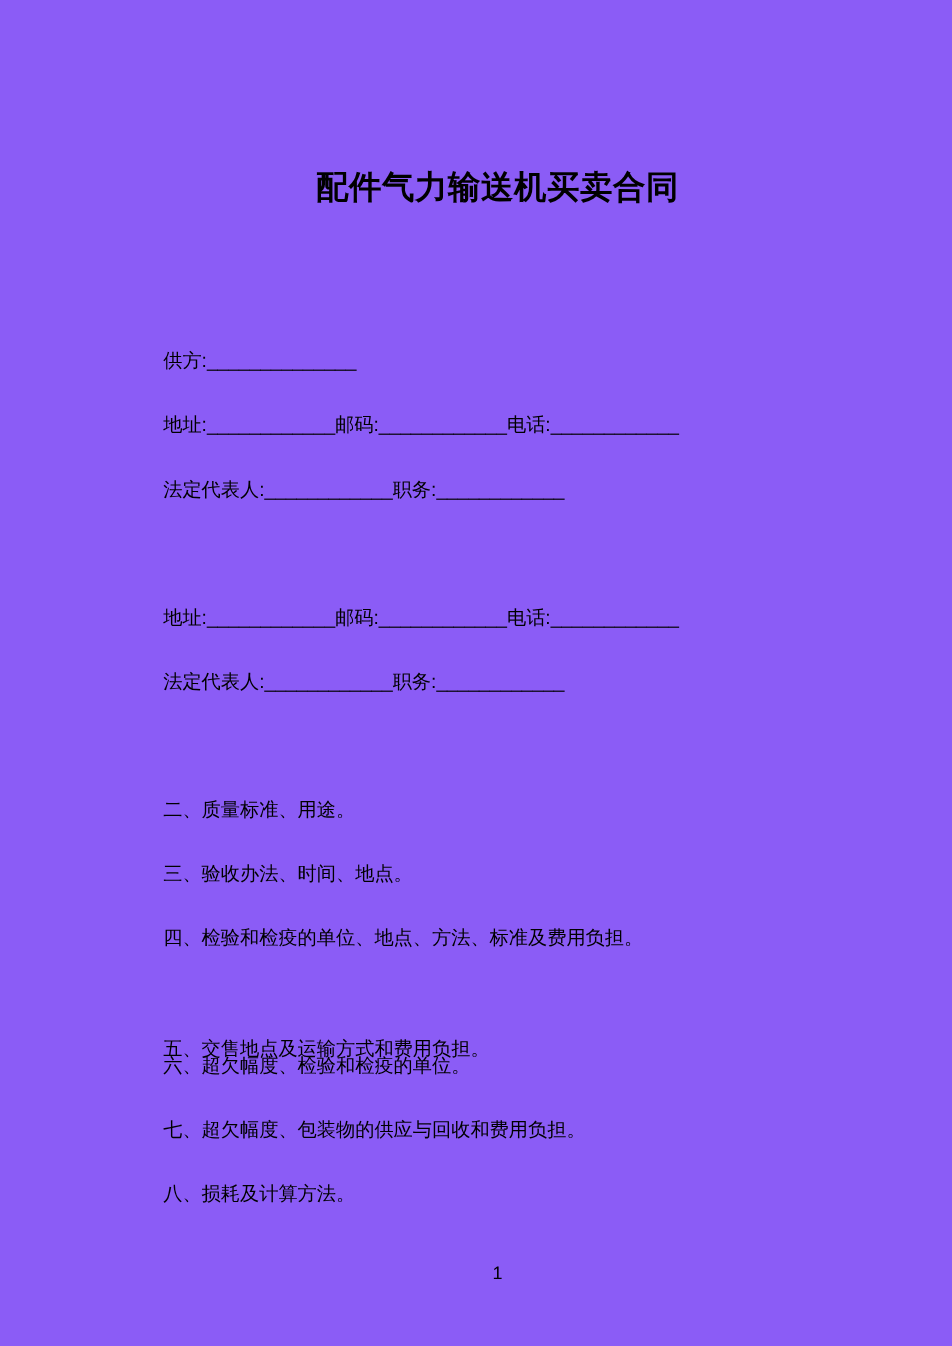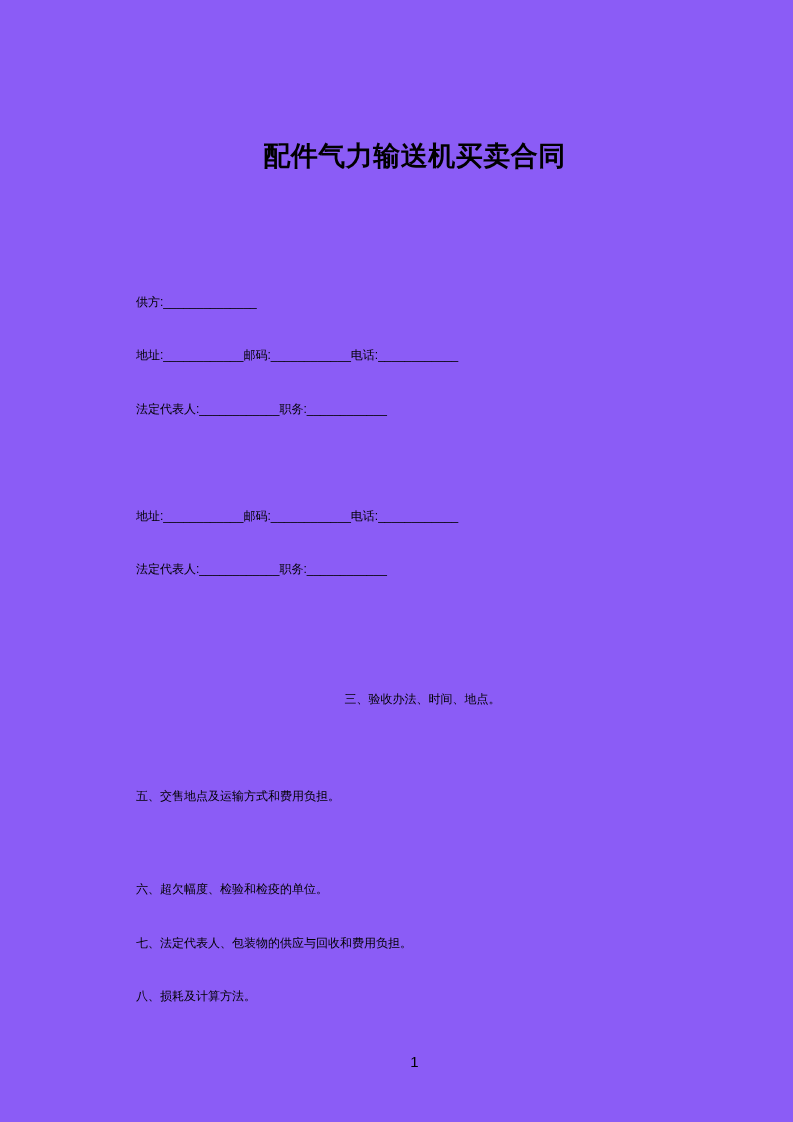--- a/index.html
+++ b/index.html
@@ -26,36 +26,36 @@
     text-align: center;
     font-size: 27px;
     line-height: 32px;
     font-weight: 700;
     letter-spacing: 0.5px;
   }
   .doc-line {
     position: absolute;
     left: 136px;
     right: 120px;
-    font-size: 12px;
+    font-size: 16px;
     line-height: 20px;
     font-weight: 500;
     white-space: nowrap;
   }
   .t-292 { top: 292px; }
   .t-345 { top: 345px; }
   .t-399 { top: 399px; }
   .t-452 { top: 452px; }
   .t-506 { top: 506px; }
   .t-559 { top: 559px; }
   .t-612 { top: 612px; }
   .t-666 { top: 666px; }
-  .t-719 { top: 689px; text-align: center; }
+  .t-719 { top: 719px; }
   .t-773 { top: 773px; }
-  .t-826 { top: 786px; }
+  .t-826 { top: 865px; }
   .t-879 { top: 879px; }
   .t-933 { top: 933px; }
   .t-986 { top: 986px; }
   .page-number {
     position: absolute;
     top: 1053px;
     left: 0;
     right: 0;
     text-align: center;
     font-size: 15px;
@@ -75,27 +75,29 @@
   <div class="doc-line t-345">地址:____________邮码:____________电话:____________</div>
 
   <div class="doc-line t-399">法定代表人:____________职务:____________</div>
 
 
   <div class="doc-line t-506">地址:____________邮码:____________电话:____________</div>
 
   <div class="doc-line t-559">法定代表人:____________职务:____________</div>
 
 
+  <div class="doc-line t-666">二、质量标准、用途。</div>
 
   <div class="doc-line t-719">三、验收办法、时间、地点。</div>
 
+  <div class="doc-line t-773">四、检验和检疫的单位、地点、方法、标准及费用负担。</div>
 
   <div class="doc-line t-826">五、交售地点及运输方式和费用负担。</div>
 
   <div class="doc-line t-879">六、超欠幅度、检验和检疫的单位。</div>
 
-  <div class="doc-line t-933">七、法定代表人、包装物的供应与回收和费用负担。</div>
+  <div class="doc-line t-933">七、超欠幅度、包装物的供应与回收和费用负担。</div>
 
   <div class="doc-line t-986">八、损耗及计算方法。</div>
 
   <div class="page-number">1</div>
 
 </div>
 
 </body></html>

